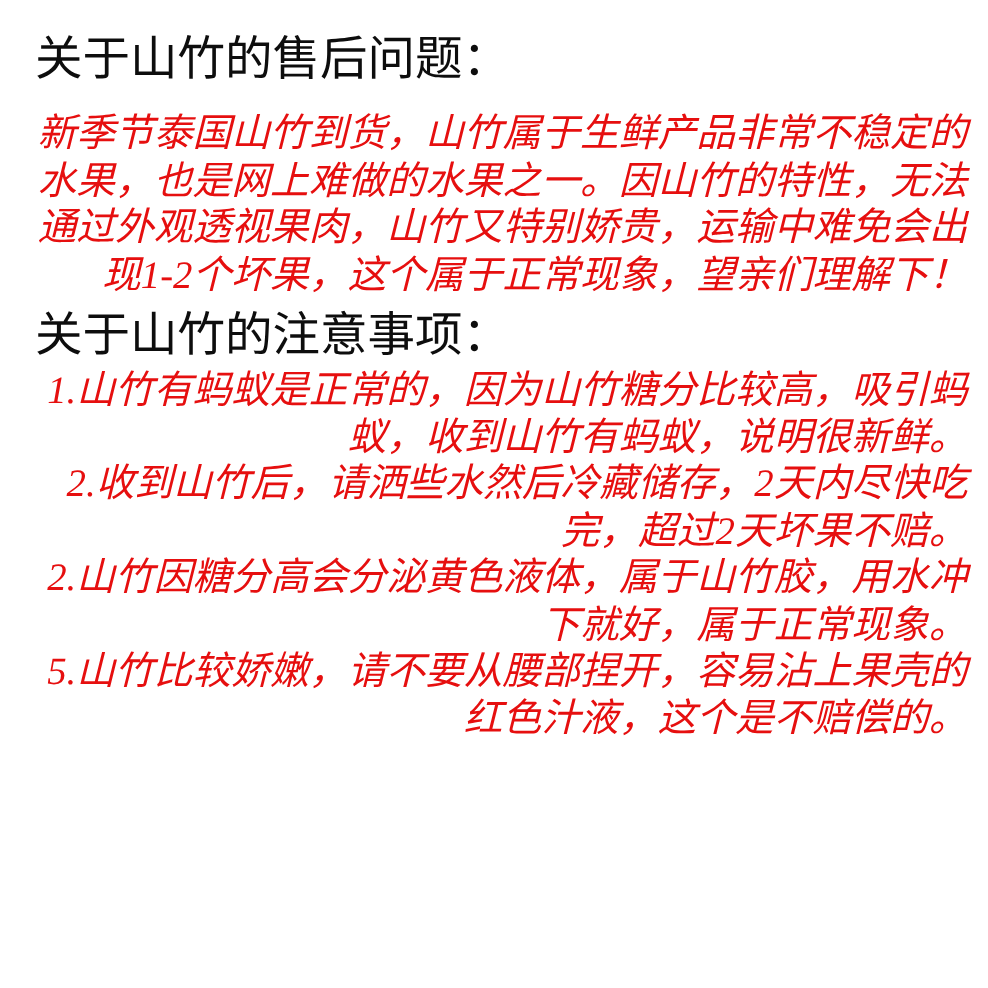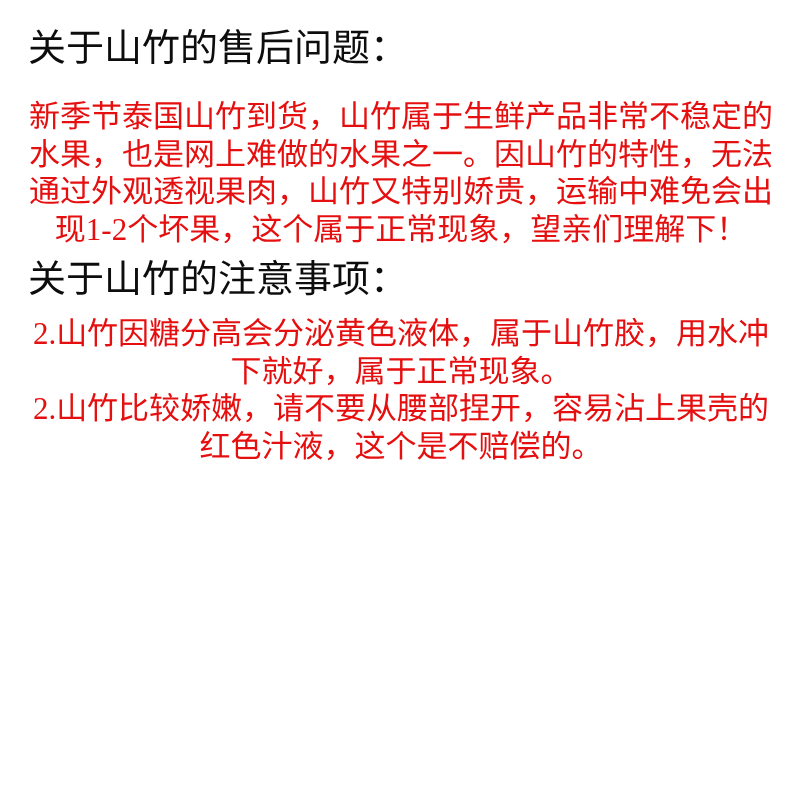--- a/index.html
+++ b/index.html
@@ -22,47 +22,49 @@
   }
   .section-heading {
     margin: 0;
     font-size: 38px;
     line-height: 47px;
     font-weight: 400;
     color: var(--color-heading-text, #0d0d0d);
     letter-spacing: 0;
   }
   .heading-aftersales {
-    margin-bottom: 26px;
+    margin-bottom: 16px;
   }
   .heading-notes {
     margin-top: 8px;
-    margin-bottom: 12px;
   }
   .notice-text {
     margin: 0;
     font-size: 31px;
     line-height: 37.5px;
     color: var(--color-notice-text, #e60f0f);
     letter-spacing: 0;
-    text-align: center;
+    text-align: right;
+    font-style: italic;
   }
 </style>
 </head>
 <body>
 
 <div class="page">
 
   <h1 class="section-heading heading-aftersales">关于山竹的售后问题：</h1>
 
   <p class="notice-text">新季节泰国山竹到货，山竹属于生鲜产品非常不稳定的水果，也是网上难做的水果之一。因山竹的特性，无法通过外观透视果肉，山竹又特别娇贵，运输中难免会出现1-2个坏果，这个属于正常现象，望亲们理解下！</p>
 
 
   <h1 class="section-heading heading-notes">关于山竹的注意事项：</h1>
 
+  <p class="notice-text">1.山竹有蚂蚁是正常的，因为山竹糖分比较高，吸引蚂蚁，收到山竹有蚂蚁，说明很新鲜。</p>
 
+  <p class="notice-text">2.收到山竹后，请洒些水然后冷藏储存，2天内尽快吃完，超过2天坏果不赔。</p>
 
 
   <p class="notice-text">2.山竹因糖分高会分泌黄色液体，属于山竹胶，用水冲下就好，属于正常现象。</p>
 
-  <p class="notice-text">2.山竹比较娇嫩，请不要从腰部捏开，容易沾上果壳的红色汁液，这个是不赔偿的。</p>
+  <p class="notice-text">5.山竹比较娇嫩，请不要从腰部捏开，容易沾上果壳的红色汁液，这个是不赔偿的。</p>
 
 </div>
 
 </body></html>

